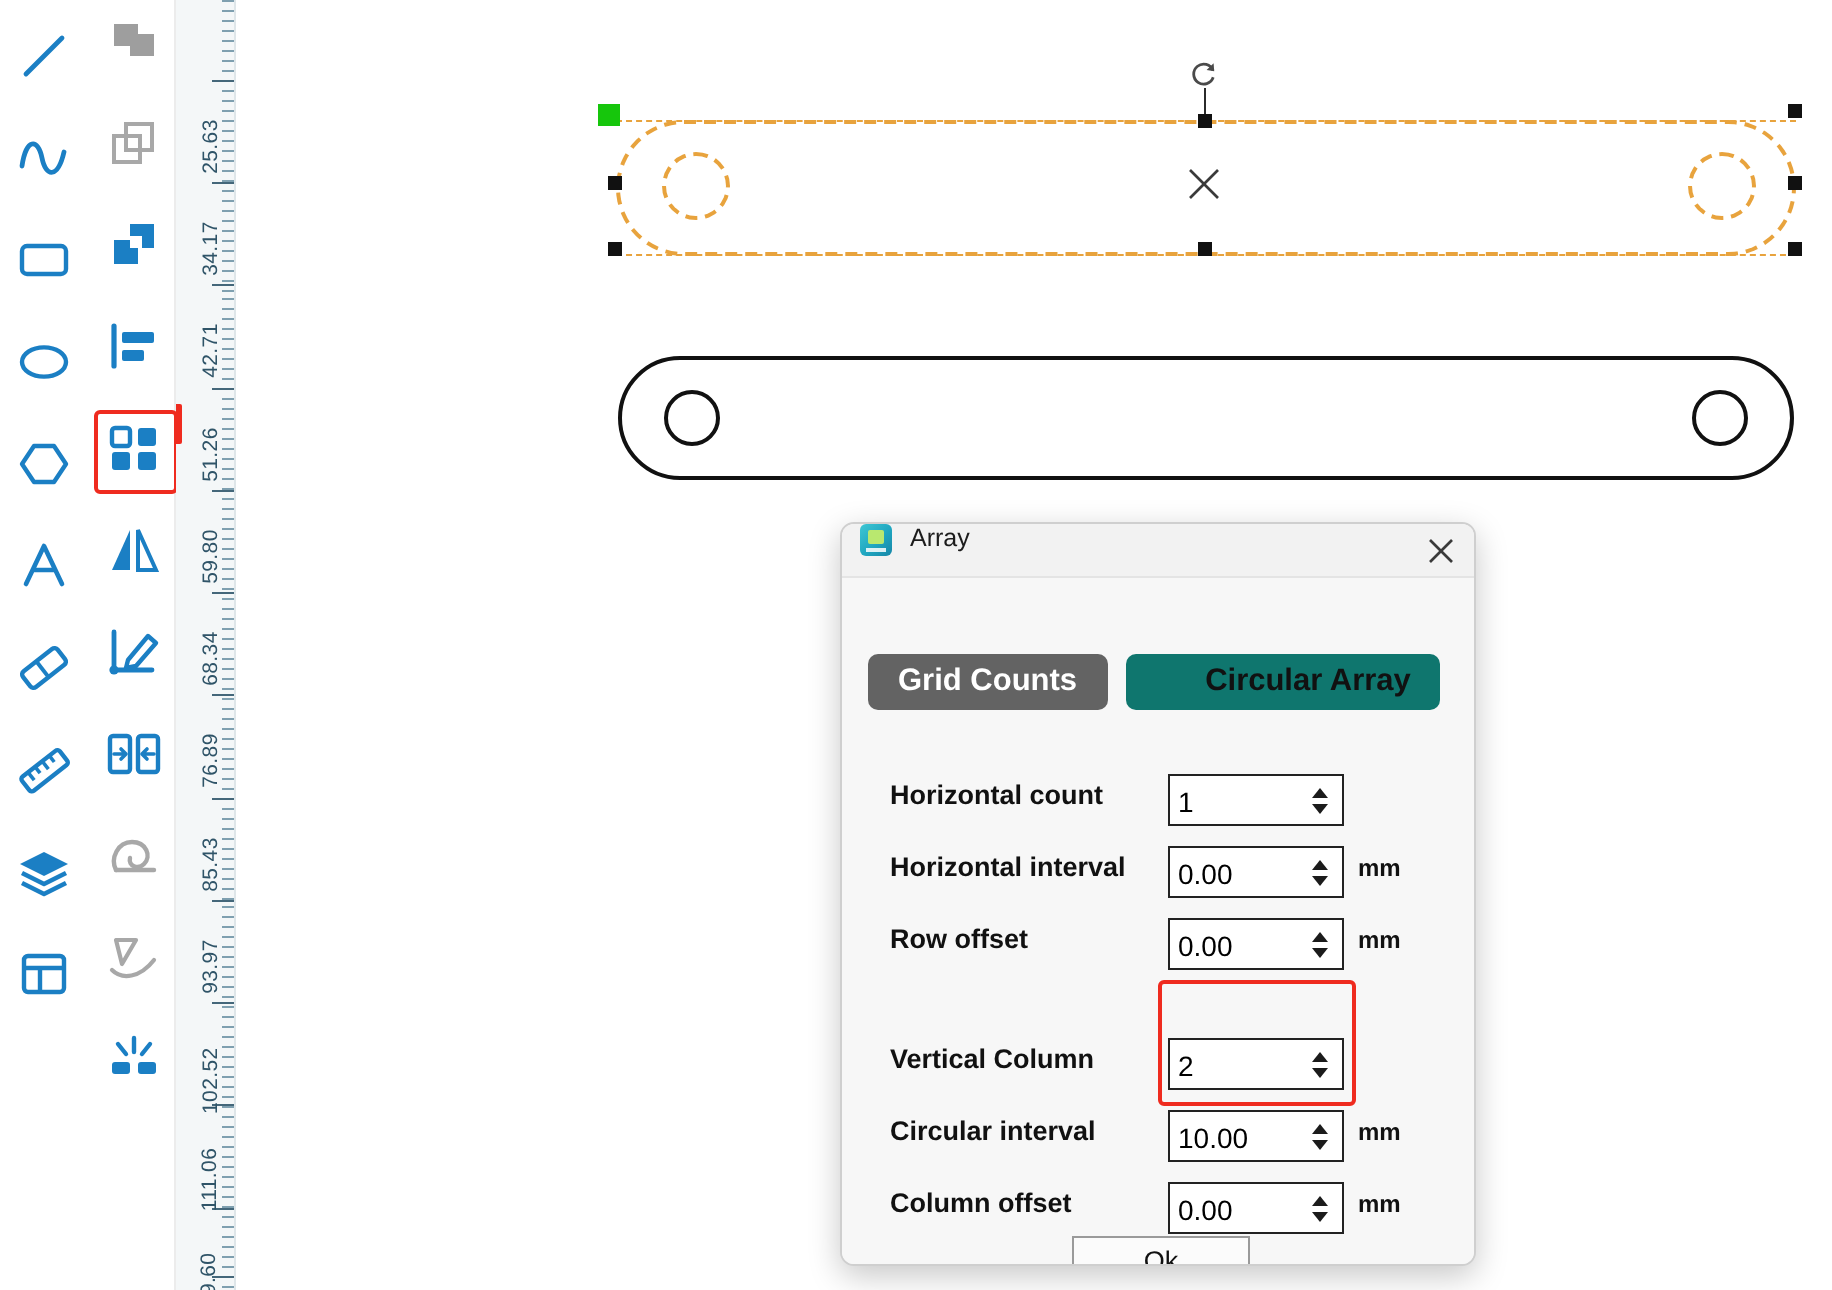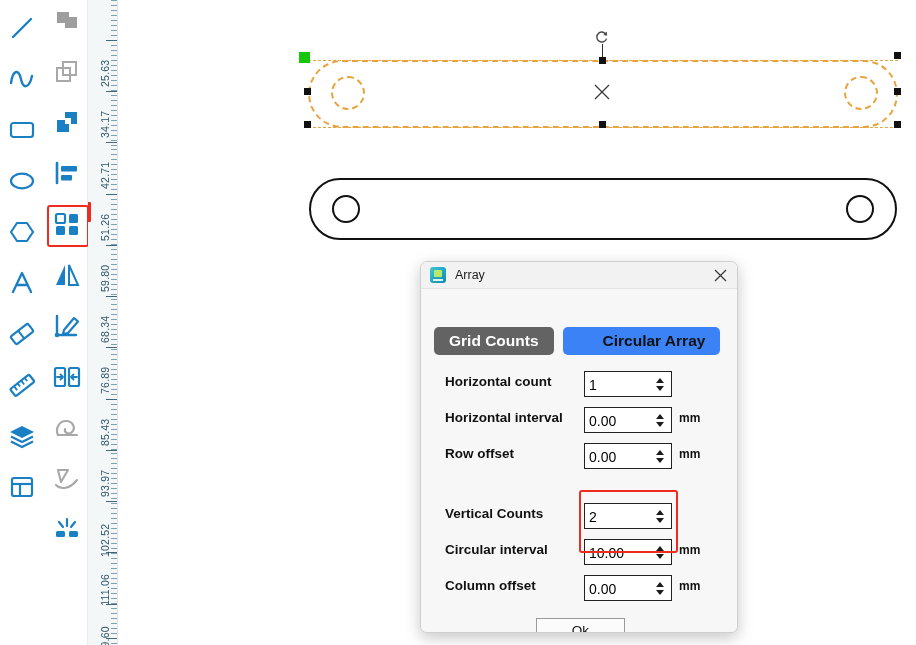--- a/index.html
+++ b/index.html
@@ -148,21 +148,20 @@
     box-shadow: 0 5px 16px rgba(0,0,0,0.22);
     box-sizing: border-box;
     overflow: hidden;
   }
   #dlg-titlebar {
     position: relative;
     height: 26px;
     background: #f2f2f2;
     border-bottom: 1px solid #e4e4e4;
     display: flex;
-    align-items: center;
     padding: 0 6px 0 9px;
   }
   #dlg-appicon {
     width: 16px; height: 16px;
     border-radius: 3px;
     background: linear-gradient(135deg, #3fc7d4 0%, #1fa6c0 55%, #1787a8 100%);
     position: relative;
     flex: 0 0 auto;
   }
   #dlg-appicon::after {
@@ -210,29 +209,30 @@
     border-radius: 5px;
     padding: 4px 15px 5px 15px;
     line-height: 19px;
     white-space: nowrap;
   }
   .tab.active {
     background: #636363;
     color: #ffffff;
   }
   .tab.inactive {
-    background: #3b82f6;
+    background: #0f766e;
     color: #111111;
     padding-left: 40px;
   }
   .field-row {
     position: absolute;
     left: 0;
     width: 100%;
     height: 26px;
+    margin-top: 16px;
   }
   .field-label {
     position: absolute;
     left: 24px;
     top: 3px;
     font-size: 13.5px;
     font-weight: bold;
     color: #111111;
     white-space: nowrap;
   }
@@ -706,21 +706,21 @@
           <div class="val">0.00</div>
           <div class="arrows">
             <div class="arrow-up"></div>
             <div class="arrow-dn"></div>
           </div>
         </div>
         <div class="unit">mm</div>
       </div>
 
       <div class="field-row" style="top:214px;">
-        <div class="field-label">Vertical Counts</div>
+        <div class="field-label">Vertical Column</div>
         <div class="spin">
           <div class="val">2</div>
           <div class="arrows">
             <div class="arrow-up"></div>
             <div class="arrow-dn"></div>
           </div>
         </div>
       </div>
 
       <div class="field-row" style="top:250px;">

